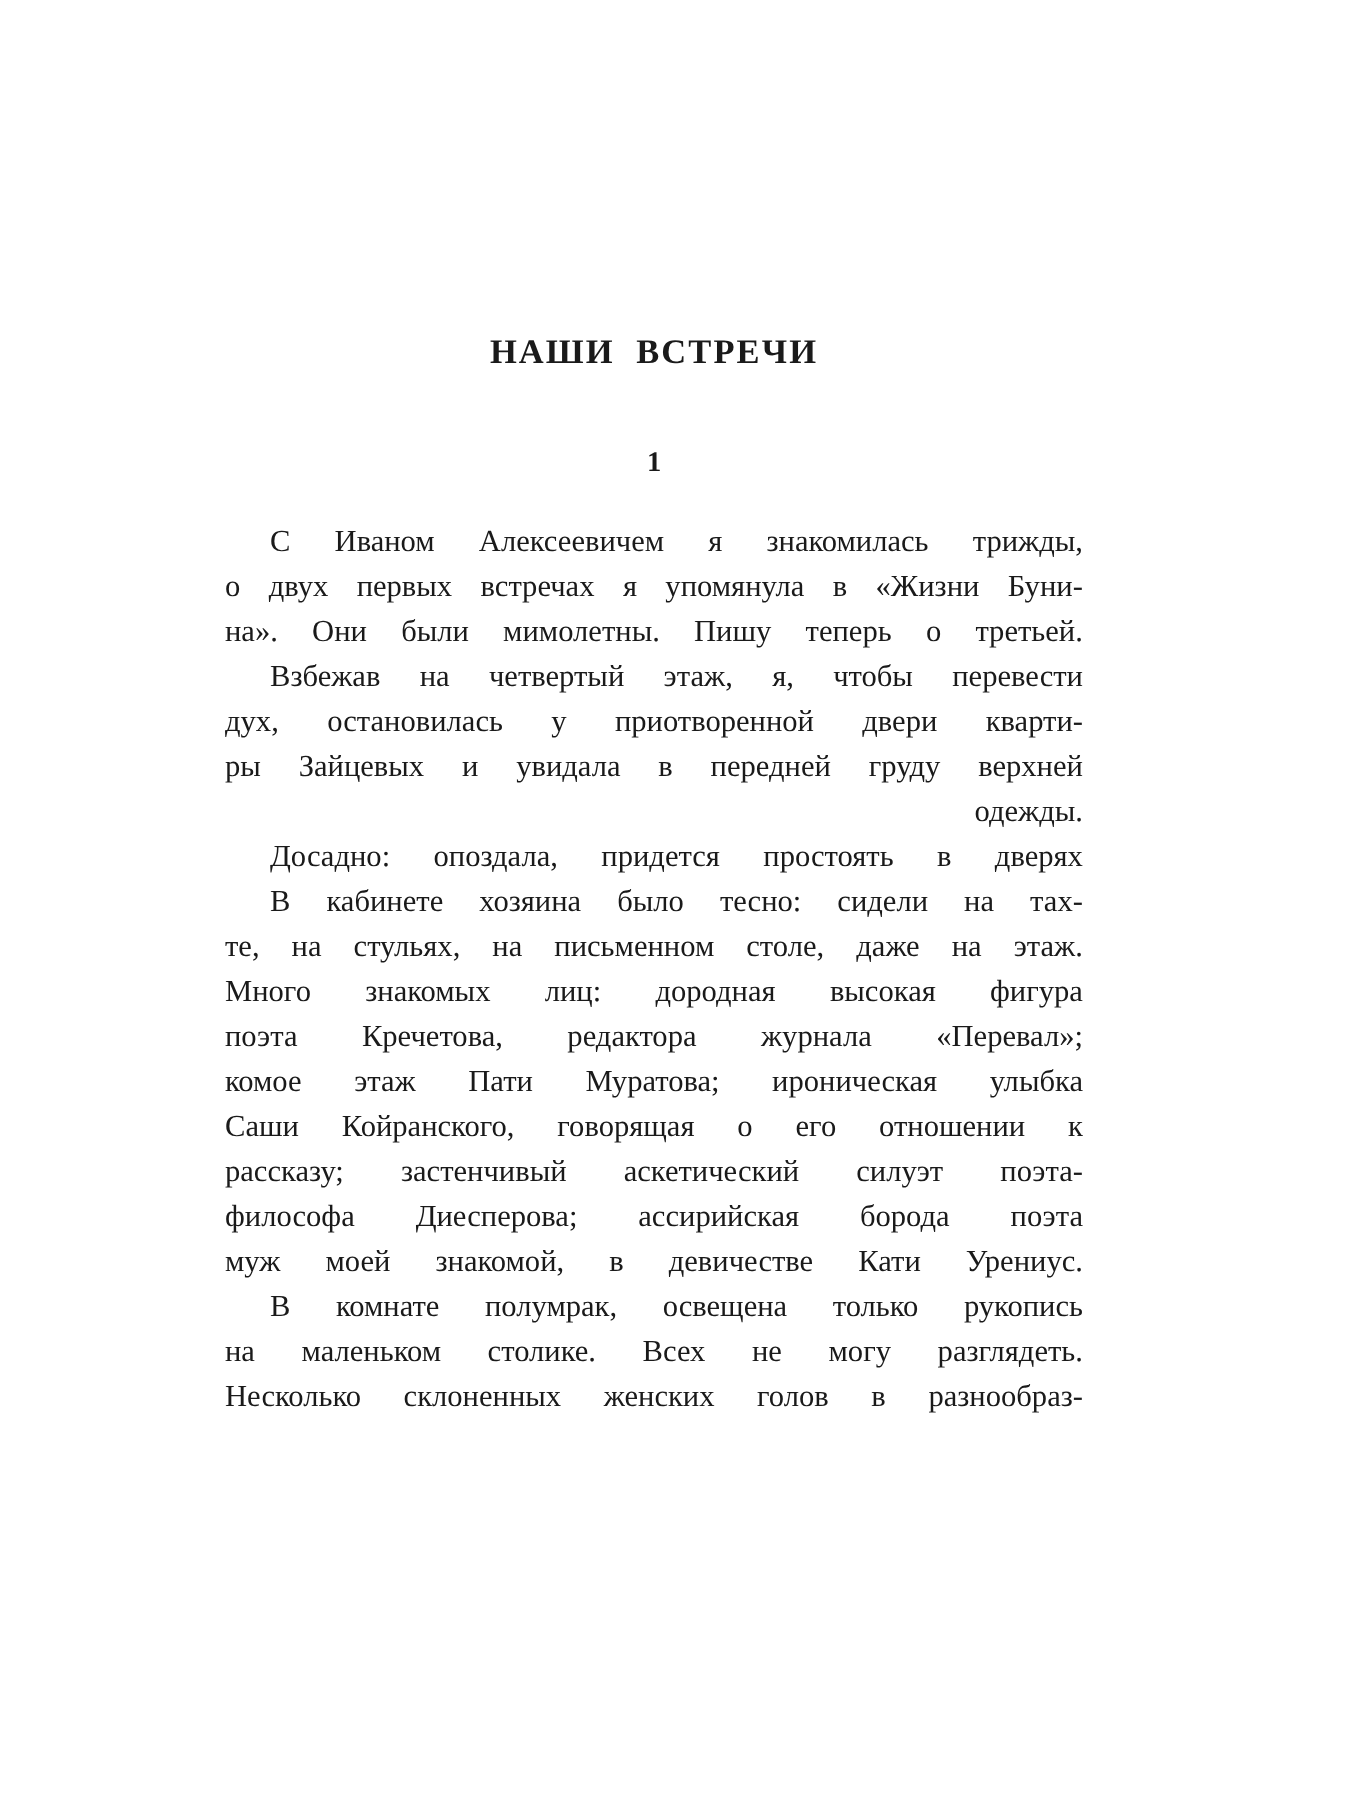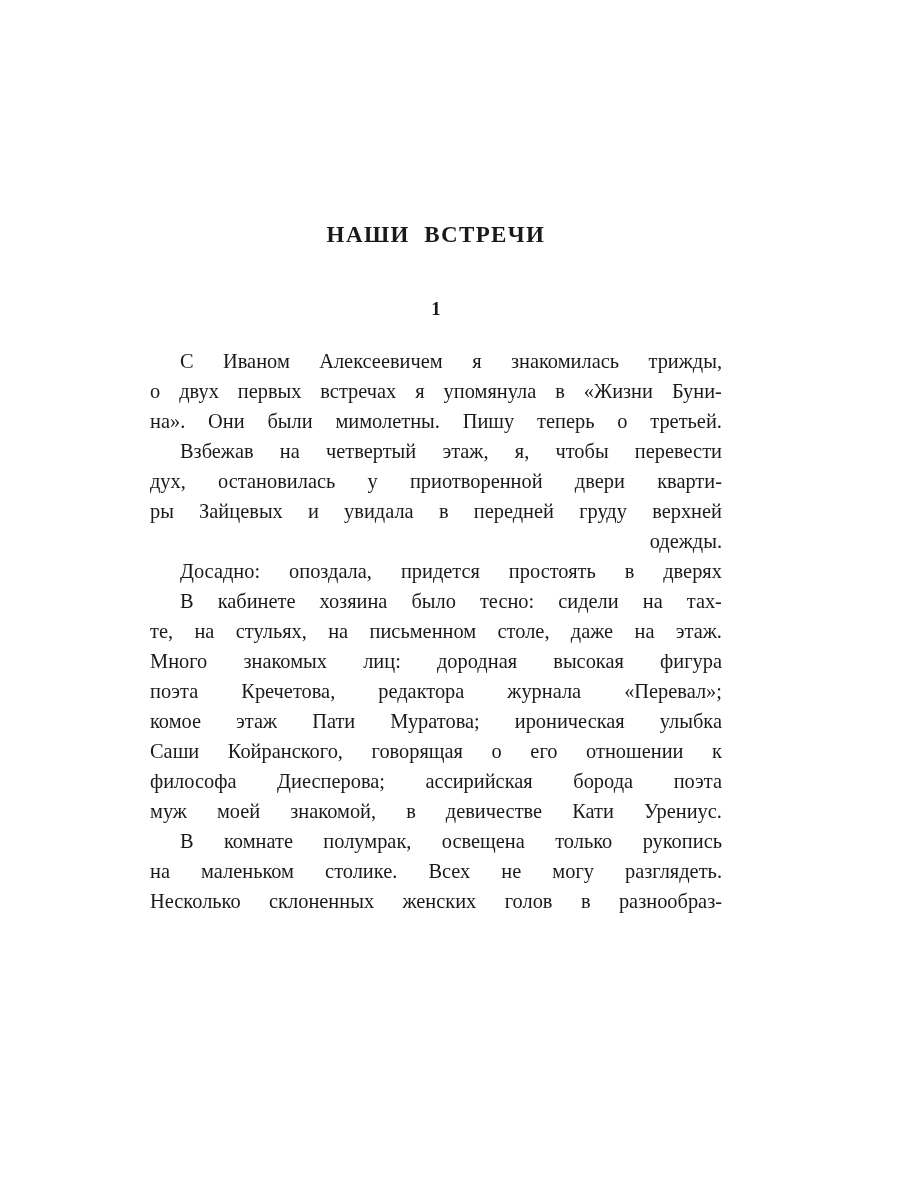--- a/index.html
+++ b/index.html
@@ -231,20 +231,27 @@
           <span class="line justify">
             <span class="w">Саши</span>
             <span class="w">Койранского,</span>
             <span class="w">говорящая</span>
             <span class="w">о</span>
             <span class="w">его</span>
             <span class="w">отношении</span>
             <span class="w">к</span>
           </span>
           <span class="line justify">
+            <span class="w">рассказу;</span>
+            <span class="w">застенчивый</span>
+            <span class="w">аскетический</span>
+            <span class="w">силуэт</span>
+            <span class="w">поэта-</span>
+          </span>
+          <span class="line justify">
             <span class="w">философа</span>
             <span class="w">Диесперова;</span>
             <span class="w">ассирийская</span>
             <span class="w">борода</span>
             <span class="w">поэта</span>
           </span>
           <span class="line justify">
             <span class="w">муж</span>
             <span class="w">моей</span>
             <span class="w">знакомой,</span>

